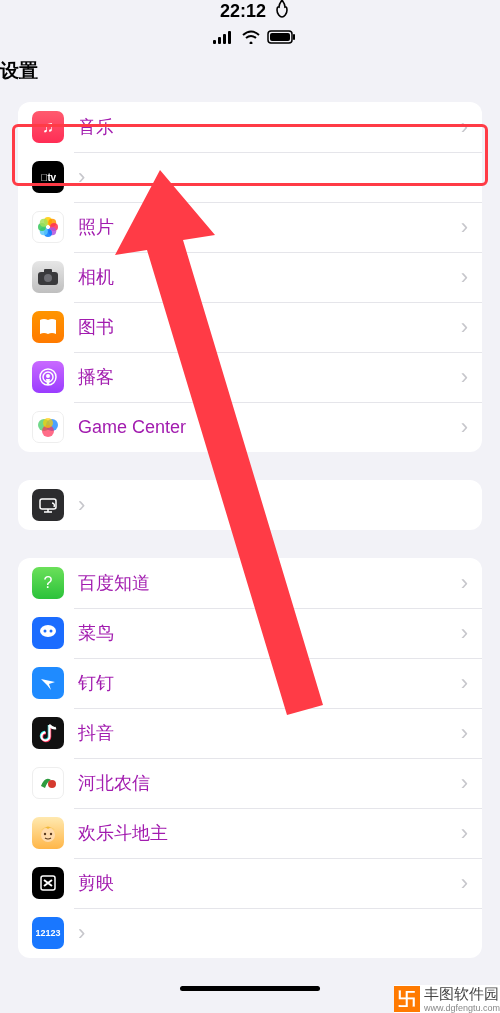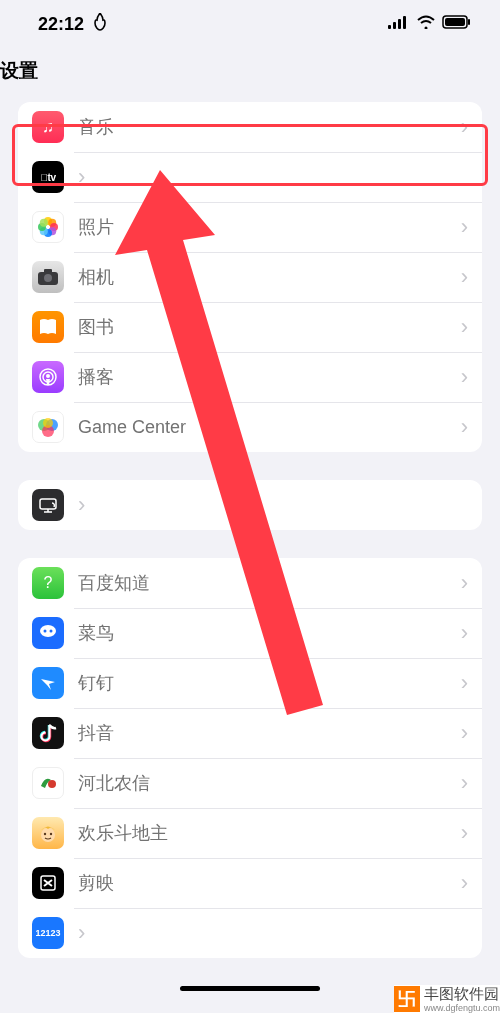--- a/index.html
+++ b/index.html
@@ -11,20 +11,21 @@
     position: relative;
     overflow: hidden;
   }
   .status-bar {
     height: 48px;
     display: flex;
     justify-content: space-between;
     align-items: center;
     padding: 0 28px 0 38px;
     font-weight: 600;
+    flex-direction: column;
   }
   .status-left { display: flex; align-items: center; gap: 8px; font-size: 18px; }
   .status-right { display: flex; align-items: center; gap: 6px; }
   .title-bar {
     text-align: left;
     font-size: 19px;
     font-weight: 600;
     padding: 10px 12px 18px 0;
   }
   .section {
@@ -51,21 +52,21 @@
     width: 32px; height: 32px;
     border-radius: 7px;
     margin-right: 14px;
     display: flex;
     align-items: center;
     justify-content: center;
     flex-shrink: 0;
     font-size: 16px;
     color: #fff;
   }
-  .row-label { font-size: 18px; flex: 1; color: #737373; }
+  .row-label { font-size: 18px; flex: 1; color: #a21caf; }
   .chevron { color: #c7c7cc; font-size: 22px; font-weight: 300; }
   .highlight-box {
     position: absolute;
     border: 3px solid #ff3b46;
     border-radius: 6px;
     pointer-events: none;
     z-index: 50;
   }
   .arrow-overlay {
     position: absolute;

